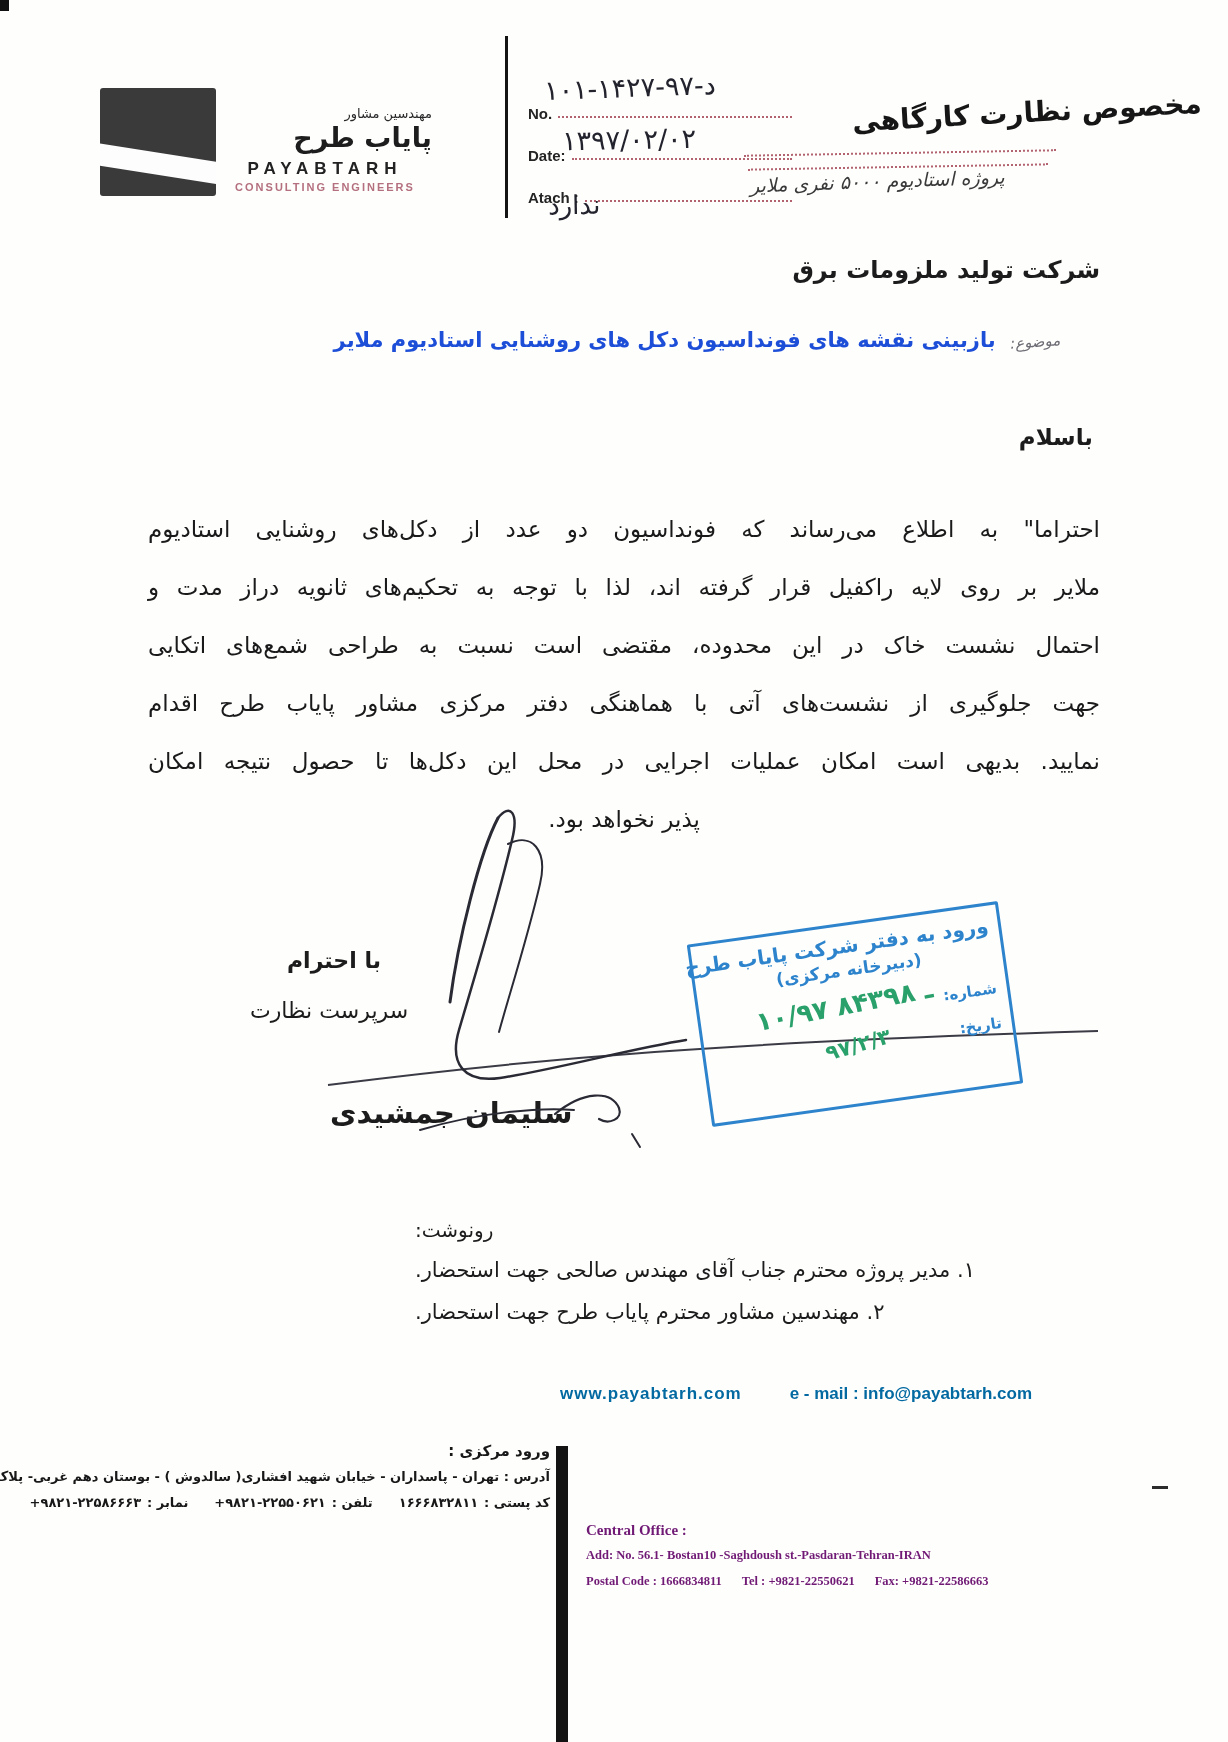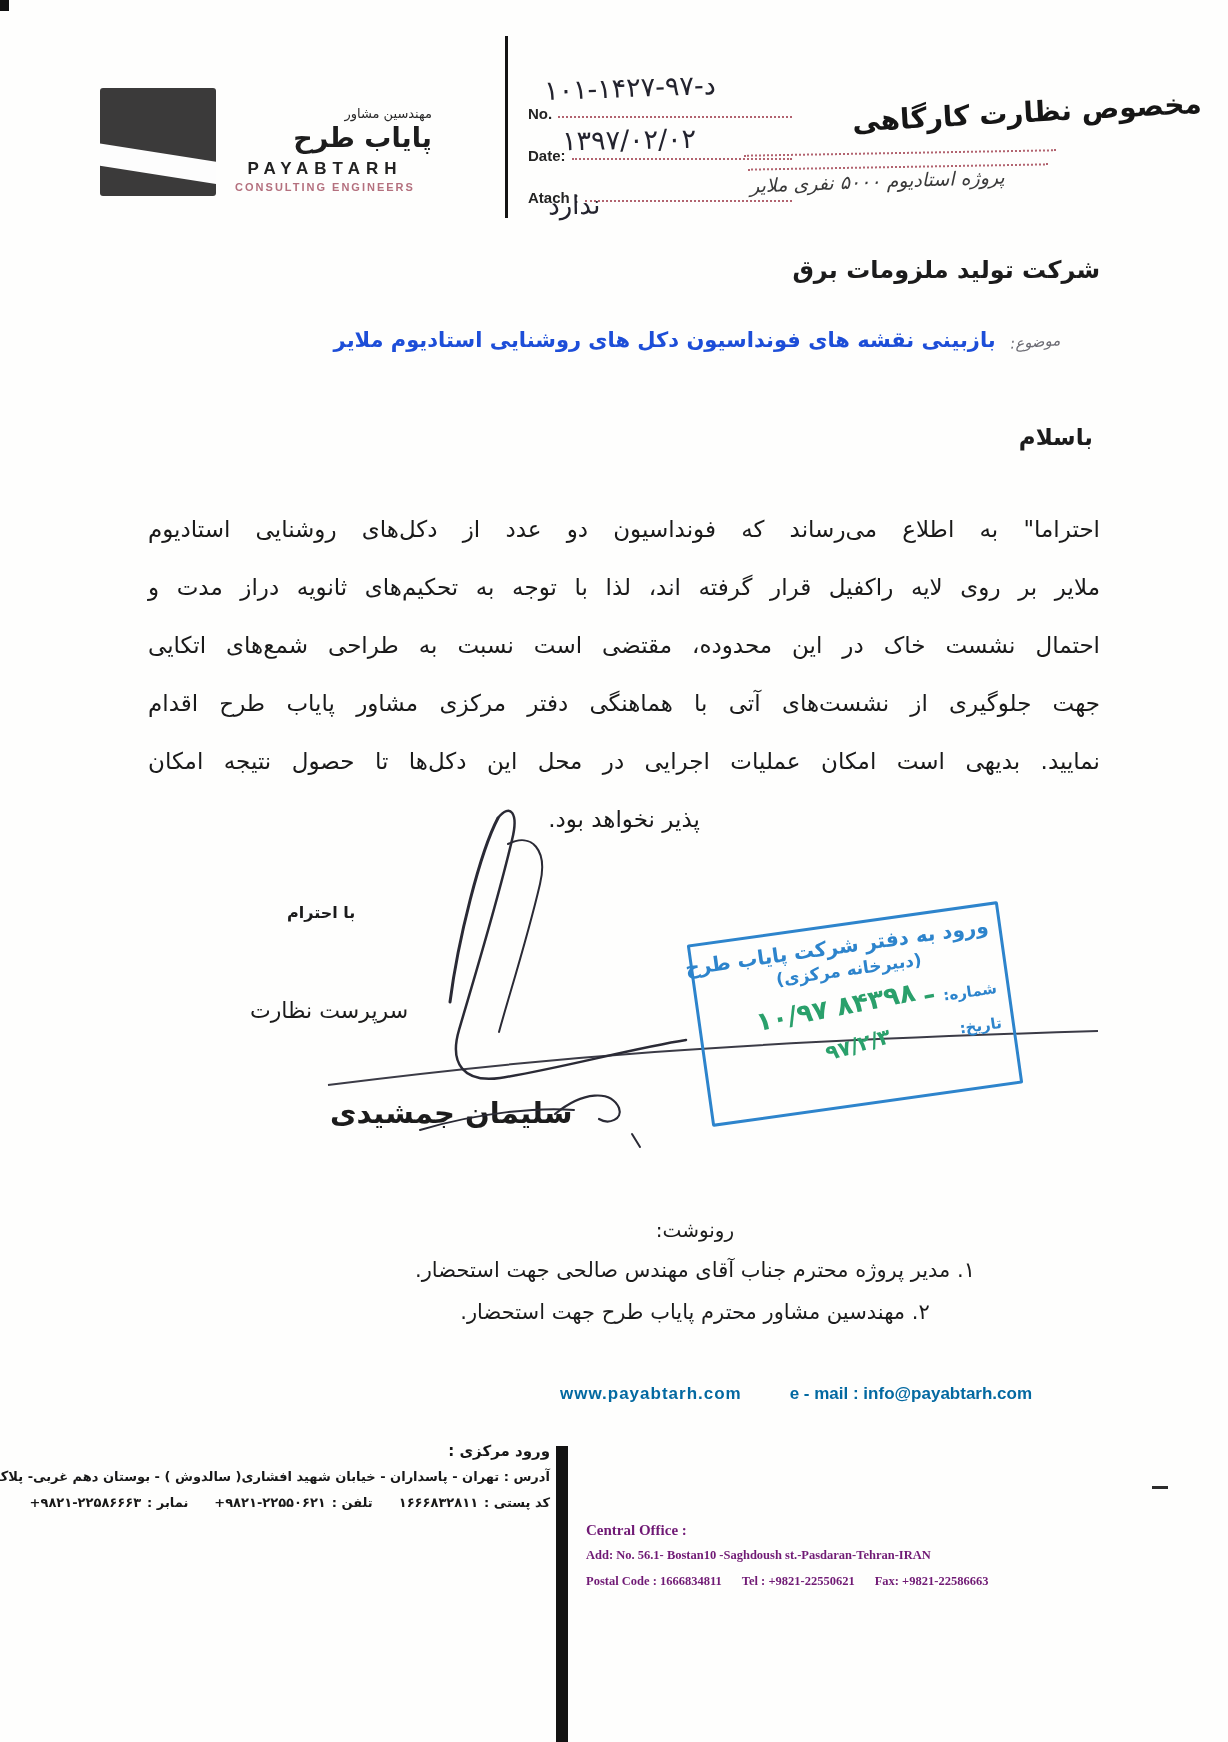--- a/index.html
+++ b/index.html
@@ -44,38 +44,38 @@
   .subject-row{right:168px;top:328px;display:flex;direction:rtl;align-items:baseline;gap:14px;white-space:nowrap;}
   .subject-label{font-size:15px;font-style:italic;color:#6c6c74;transform:rotate(-4deg);}
   .subject-text{font-size:21px;font-weight:bold;color:#1d4ed8;}
   .salutation{right:135px;top:424px;font-size:23px;font-weight:bold;direction:rtl;}
   .body-block{right:128px;top:512px;width:952px;direction:rtl;font-size:23px;color:#1a1a1a;}
   .body-line{height:58px;line-height:34px;}
   .jl{text-align:justify;text-align-last:justify;}
   .rl{text-align:center;}
 
   
-  .closing{left:287px;top:903px;font-size:16px;font-weight:bold;direction:rtl;}
+  .closing{left:287px;top:948px;font-size:22px;font-weight:bold;direction:rtl;}
   .signer-title{left:250px;top:998px;font-size:22px;font-weight:normal;direction:rtl;}
   .signer-name{left:330px;top:1096px;font-size:29px;font-weight:bold;direction:rtl;}
   .sig-svg{left:300px;top:790px;}
 
   
   .stamp{left:698px;top:922px;width:314px;height:184px;border:3px solid #2d84cc;border-radius:2px;
          transform:rotate(-8deg);direction:rtl;color:#2d84cc;padding:8px 10px 0 10px;box-sizing:border-box;}
   .stamp-title{text-align:center;font-size:20px;font-weight:bold;white-space:nowrap;}
   .stamp-sub{text-align:center;font-size:17px;font-weight:bold;margin-top:2px;}
   .stamp-row{display:flex;align-items:baseline;margin-top:10px;gap:10px;}
   .stamp-label{font-size:15px;font-weight:bold;}
   .ink{color:#2aa06b;font-weight:bold;white-space:nowrap;}
   .ink-no{font-size:26px;transform:rotate(-3deg);direction:ltr;}
   .ink-date{font-size:21px;transform:rotate(-8deg) translateY(4px);direction:ltr;margin-right:60px;}
 
   
-  .cc-block{right:253px;top:1218px;direction:rtl;text-align:center;}
+  .cc-block{right:253px;top:1218px;direction:rtl;text-align:left;}
   .cc-label{font-size:20px;margin-bottom:16px;}
   .cc-item{font-size:21px;margin-bottom:18px;white-space:nowrap;}
 
   
   .weblinks{left:560px;top:1384px;display:flex;gap:48px;font-family:"Liberation Sans",sans-serif;
             font-size:17px;font-weight:bold;color:#0369a1;}
   .weblinks .site{letter-spacing:1px;}
 
   
   .footer-bar{left:556px;top:1446px;width:12px;height:296px;background:#131313;}

